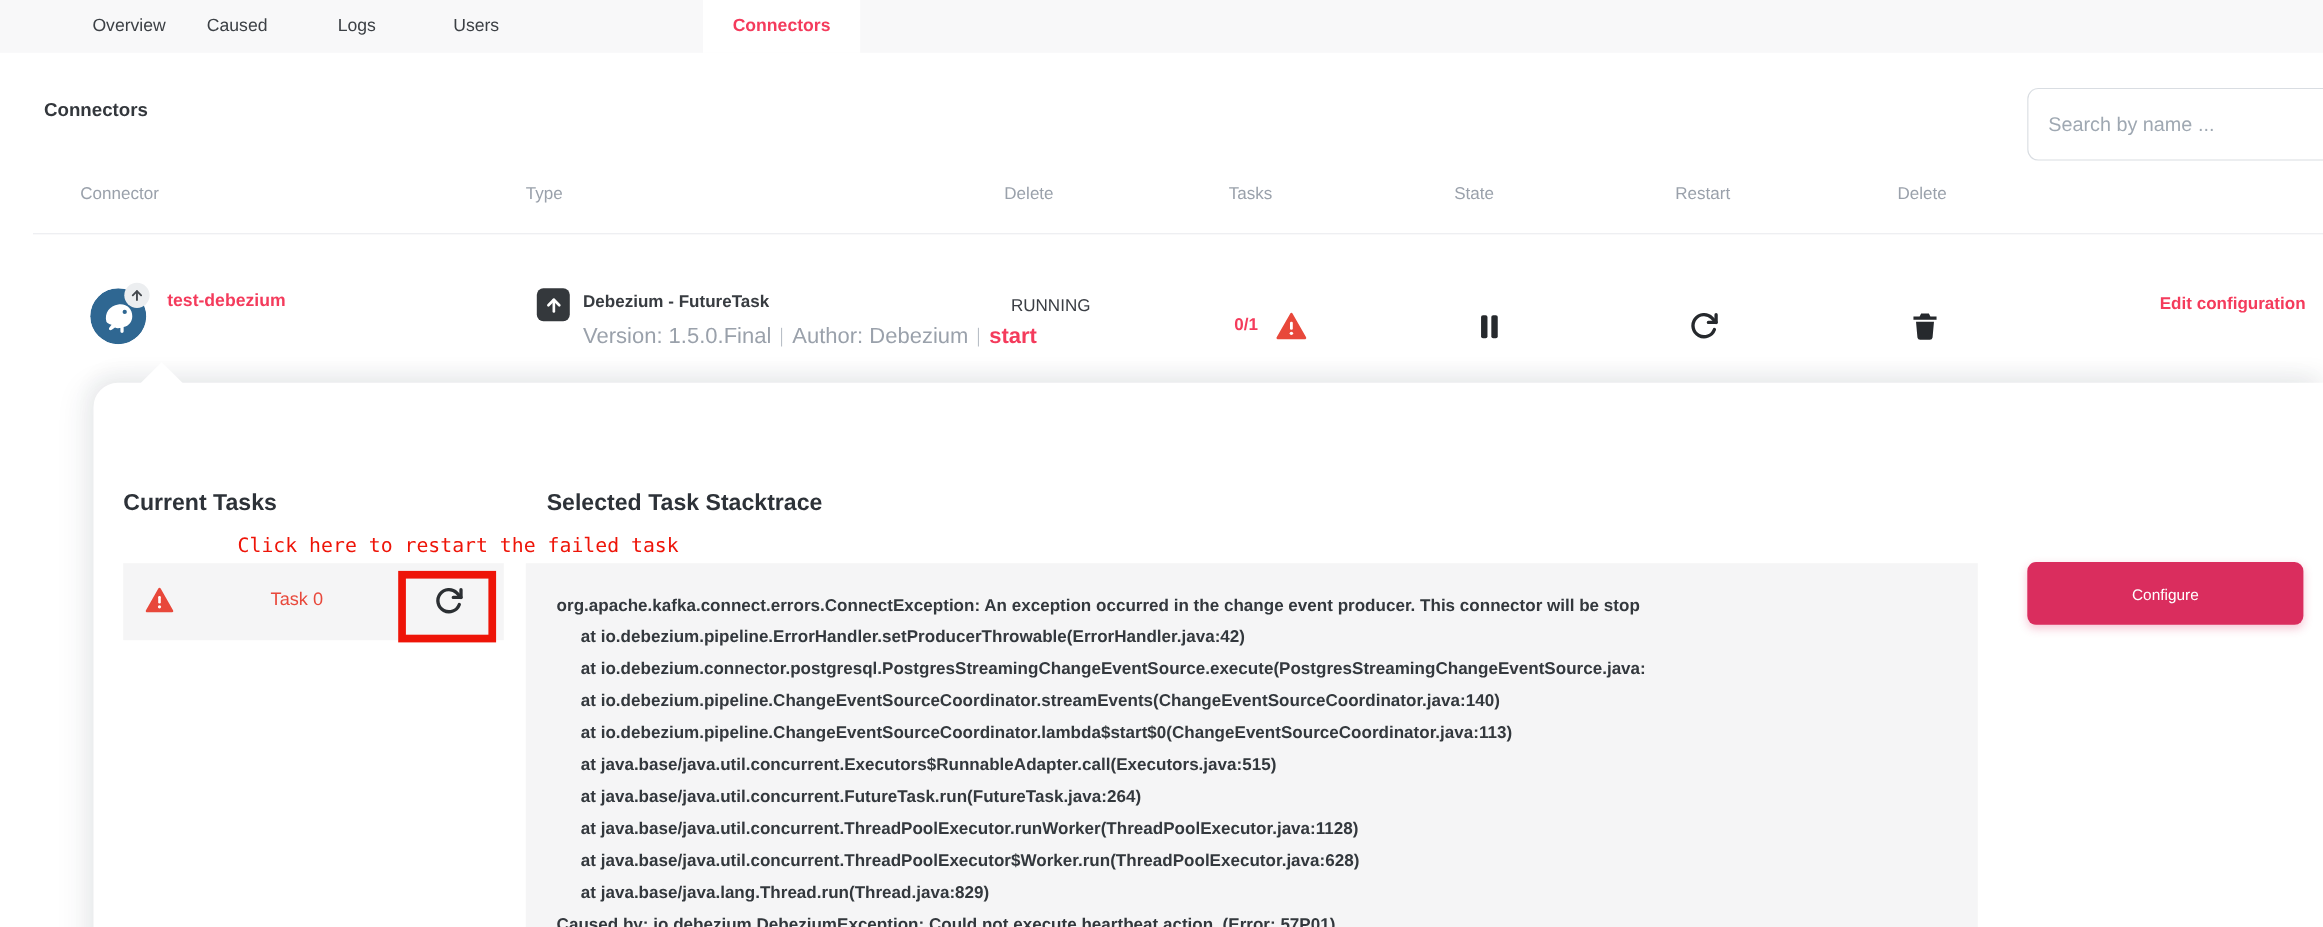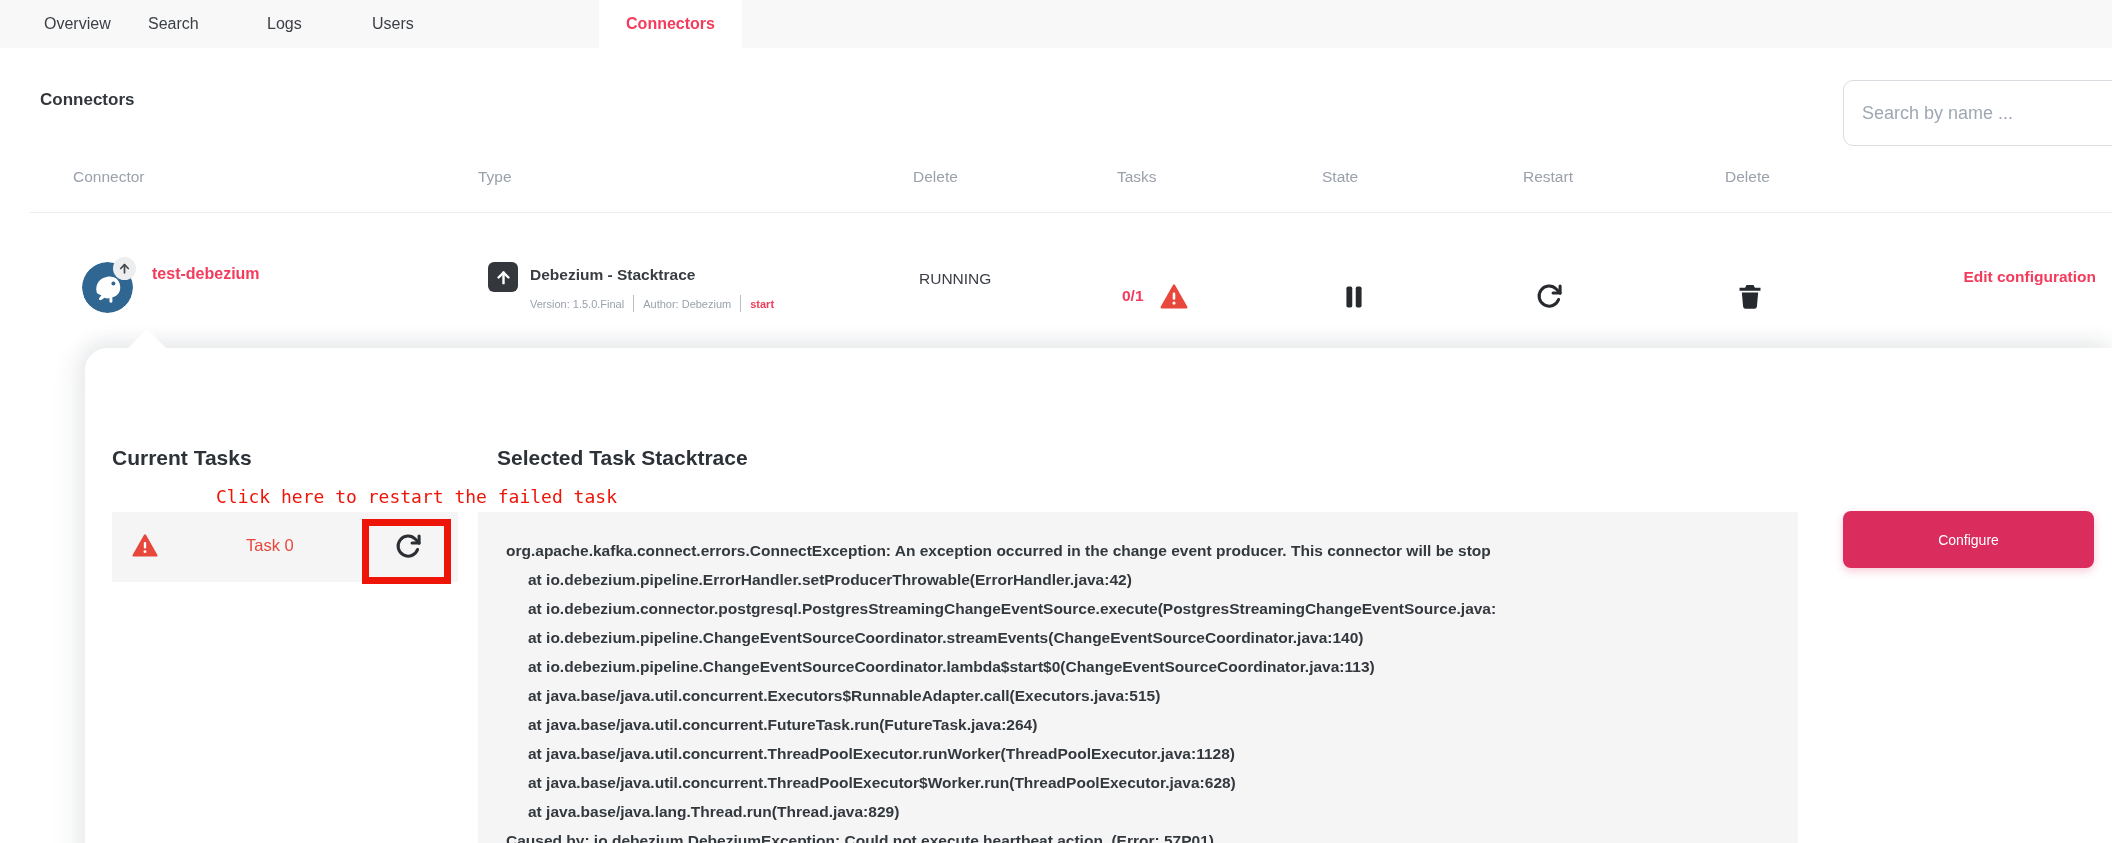--- a/index.html
+++ b/index.html
@@ -7,21 +7,21 @@
     --annotation_red:#ee1408; --postgres_blue:#2f6792; --dark_icon:#26292d;
     --muted:#9aa1ab; --text_dark:#35393d; --box_gray:#f5f5f6; --nav_bg:#f8f8f9;
   }
   *{margin:0;padding:0;box-sizing:border-box;}
   html,body{background:#fff;}
   body{font-family:"Liberation Sans", sans-serif;}
   .stage{position:relative;width:2112px;height:843px;background:#fff;overflow:hidden;}
 
   
   .nav{position:absolute;left:0;top:0;width:100%;height:48px;background:var(--nav_bg);}
-  .tab{position:absolute;top:0;height:48px;line-height:48px;font-size:16px;color:#3c4045;cursor:pointer;}
+  .tab{position:absolute;top:0;height:48px;line-height:48px;font-size:16px;color:#3c4045;cursor:pointer;margin-left:40px;}
   .tab-active{background:#fff;text-align:center;color:var(--accent);font-weight:700;}
 
   
   .page-title{position:absolute;left:40px;top:90px;font-size:17px;font-weight:700;color:#33373c;}
   .search{position:absolute;left:1843px;top:80px;width:300px;height:66px;border:1px solid #d9dde2;
           border-radius:10px;padding:0 18px;font-size:18px;color:#3c4045;background:#fff;outline:none;
           font-family:"Liberation Sans", sans-serif;}
   .search::placeholder{color:#9fa8b2;}
 
   
@@ -29,21 +29,21 @@
   .divider{position:absolute;left:30px;right:0;top:212px;height:1px;background:#eaecef;}
 
   
   .avatar{position:absolute;left:82px;top:262px;width:51px;height:51px;border-radius:50%;}
   .badge{position:absolute;left:113px;top:257px;width:23px;height:23px;border-radius:50%;
          background:#eceef0;display:flex;align-items:center;justify-content:center;}
   .conn-name{position:absolute;left:152px;top:265px;font-size:16px;font-weight:700;color:var(--accent);cursor:pointer;}
   .type-icon{position:absolute;left:488px;top:262px;width:30px;height:30px;border-radius:6px;
              background:#34383c;display:flex;align-items:center;justify-content:center;}
   .type-title{position:absolute;left:530px;top:266px;font-size:15.5px;font-weight:700;color:#383c41;}
-  .type-meta{position:absolute;left:530px;top:295px;font-size:11px;color:var(--muted);display:flex;align-items:center;}
+  .type-meta{position:absolute;left:530px;top:295px;font-size:20px;color:var(--muted);display:flex;align-items:center;}
   .type-meta .sep{display:inline-block;width:1px;height:17px;background:#b9bfc7;margin:0 9px;}
   .docs-link{color:var(--accent);font-weight:700;cursor:pointer;}
   .status-text{position:absolute;left:919px;top:270px;font-size:15.5px;color:#3a3e44;}
   .tasks-ratio{position:absolute;left:1122px;top:287px;font-size:15.5px;font-weight:600;color:var(--accent);}
   .row-icon{position:absolute;width:28px;height:28px;color:var(--dark_icon);cursor:pointer;}
   .warn-icon{position:absolute;width:28px;height:28px;}
   .edit-link{position:absolute;right:16px;top:268px;font-size:15.5px;font-weight:600;color:var(--accent);cursor:pointer;}
 
   
   .panel{position:absolute;left:85px;top:348px;right:0;height:560px;background:#fff;
@@ -69,21 +69,21 @@
          cursor:pointer;z-index:2;box-shadow:0 3px 8px rgba(218,45,94,.25);}
   svg{display:block;}
 </style>
 </head>
 <body>
 
 <div class="stage">
 
   <div class="nav">
     <div class="tab" style="left:44px">Overview</div>
-    <div class="tab" style="left:148px">Search</div>
+    <div class="tab" style="left:148px">Caused</div>
     <div class="tab" style="left:267px">Logs</div>
     <div class="tab" style="left:372px">Users</div>
     <div class="tab tab-active" style="left:599px;width:143px">Connectors</div>
   </div>
 
   <div class="page-title">Connectors</div>
   <input class="search" type="text" placeholder="Search by name ..." style="">
 
   <div class="col-head" style="left:73px">Connector</div>
   <div class="col-head" style="left:478px">Type</div>
@@ -107,21 +107,21 @@
       </svg>
     </div>
     <div class="conn-name">test-debezium</div>
 
     <div class="type-icon">
       <svg width="17" height="17" viewBox="0 0 24 24" fill="none" stroke="#fff" stroke-width="3.4" stroke-linecap="round" stroke-linejoin="round">
         <path d="M12 20V5"></path>
           <path d="M5 12l7-7 7 7"></path>
       </svg>
     </div>
-    <div class="type-title">Debezium - Stacktrace</div>
+    <div class="type-title">Debezium - FutureTask</div>
     <div class="type-meta">
       <span>Version: 1.5.0.Final</span>
       <span class="sep"></span>
       <span>Author: Debezium</span>
       <span class="sep"></span>
       <span class="docs-link">start</span>
     </div>
 
     <div class="status-text">RUNNING</div>
 

